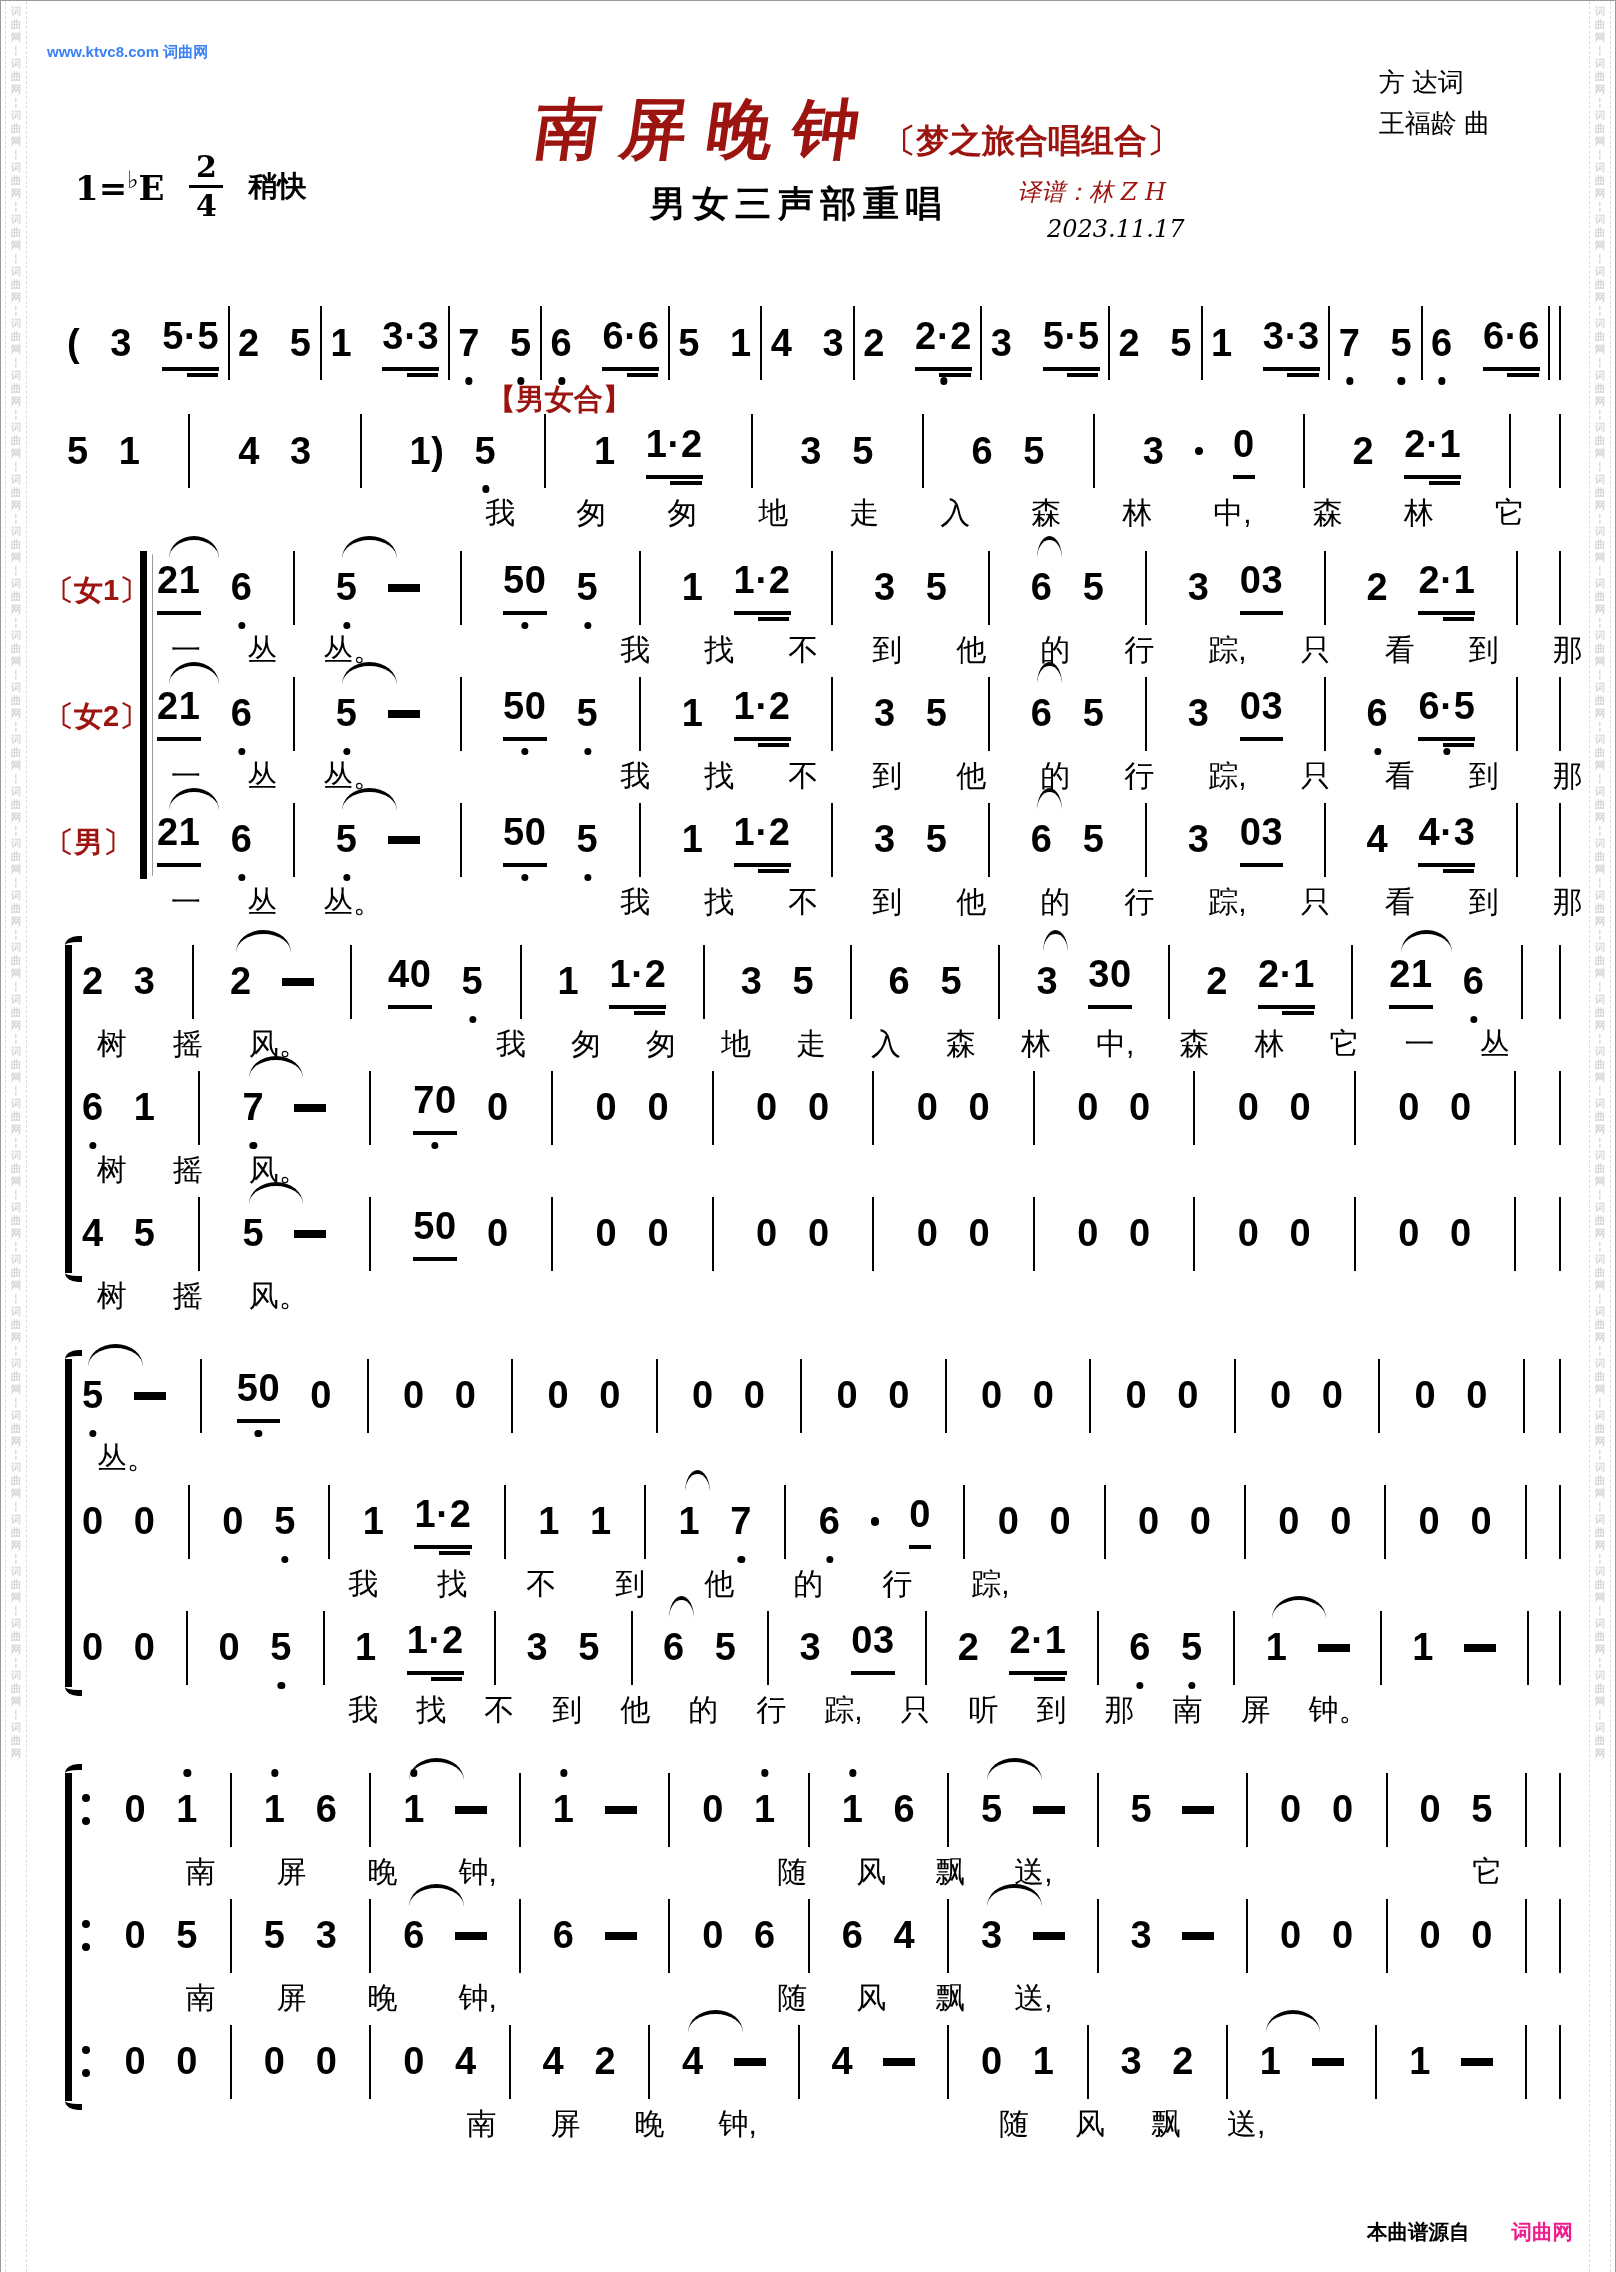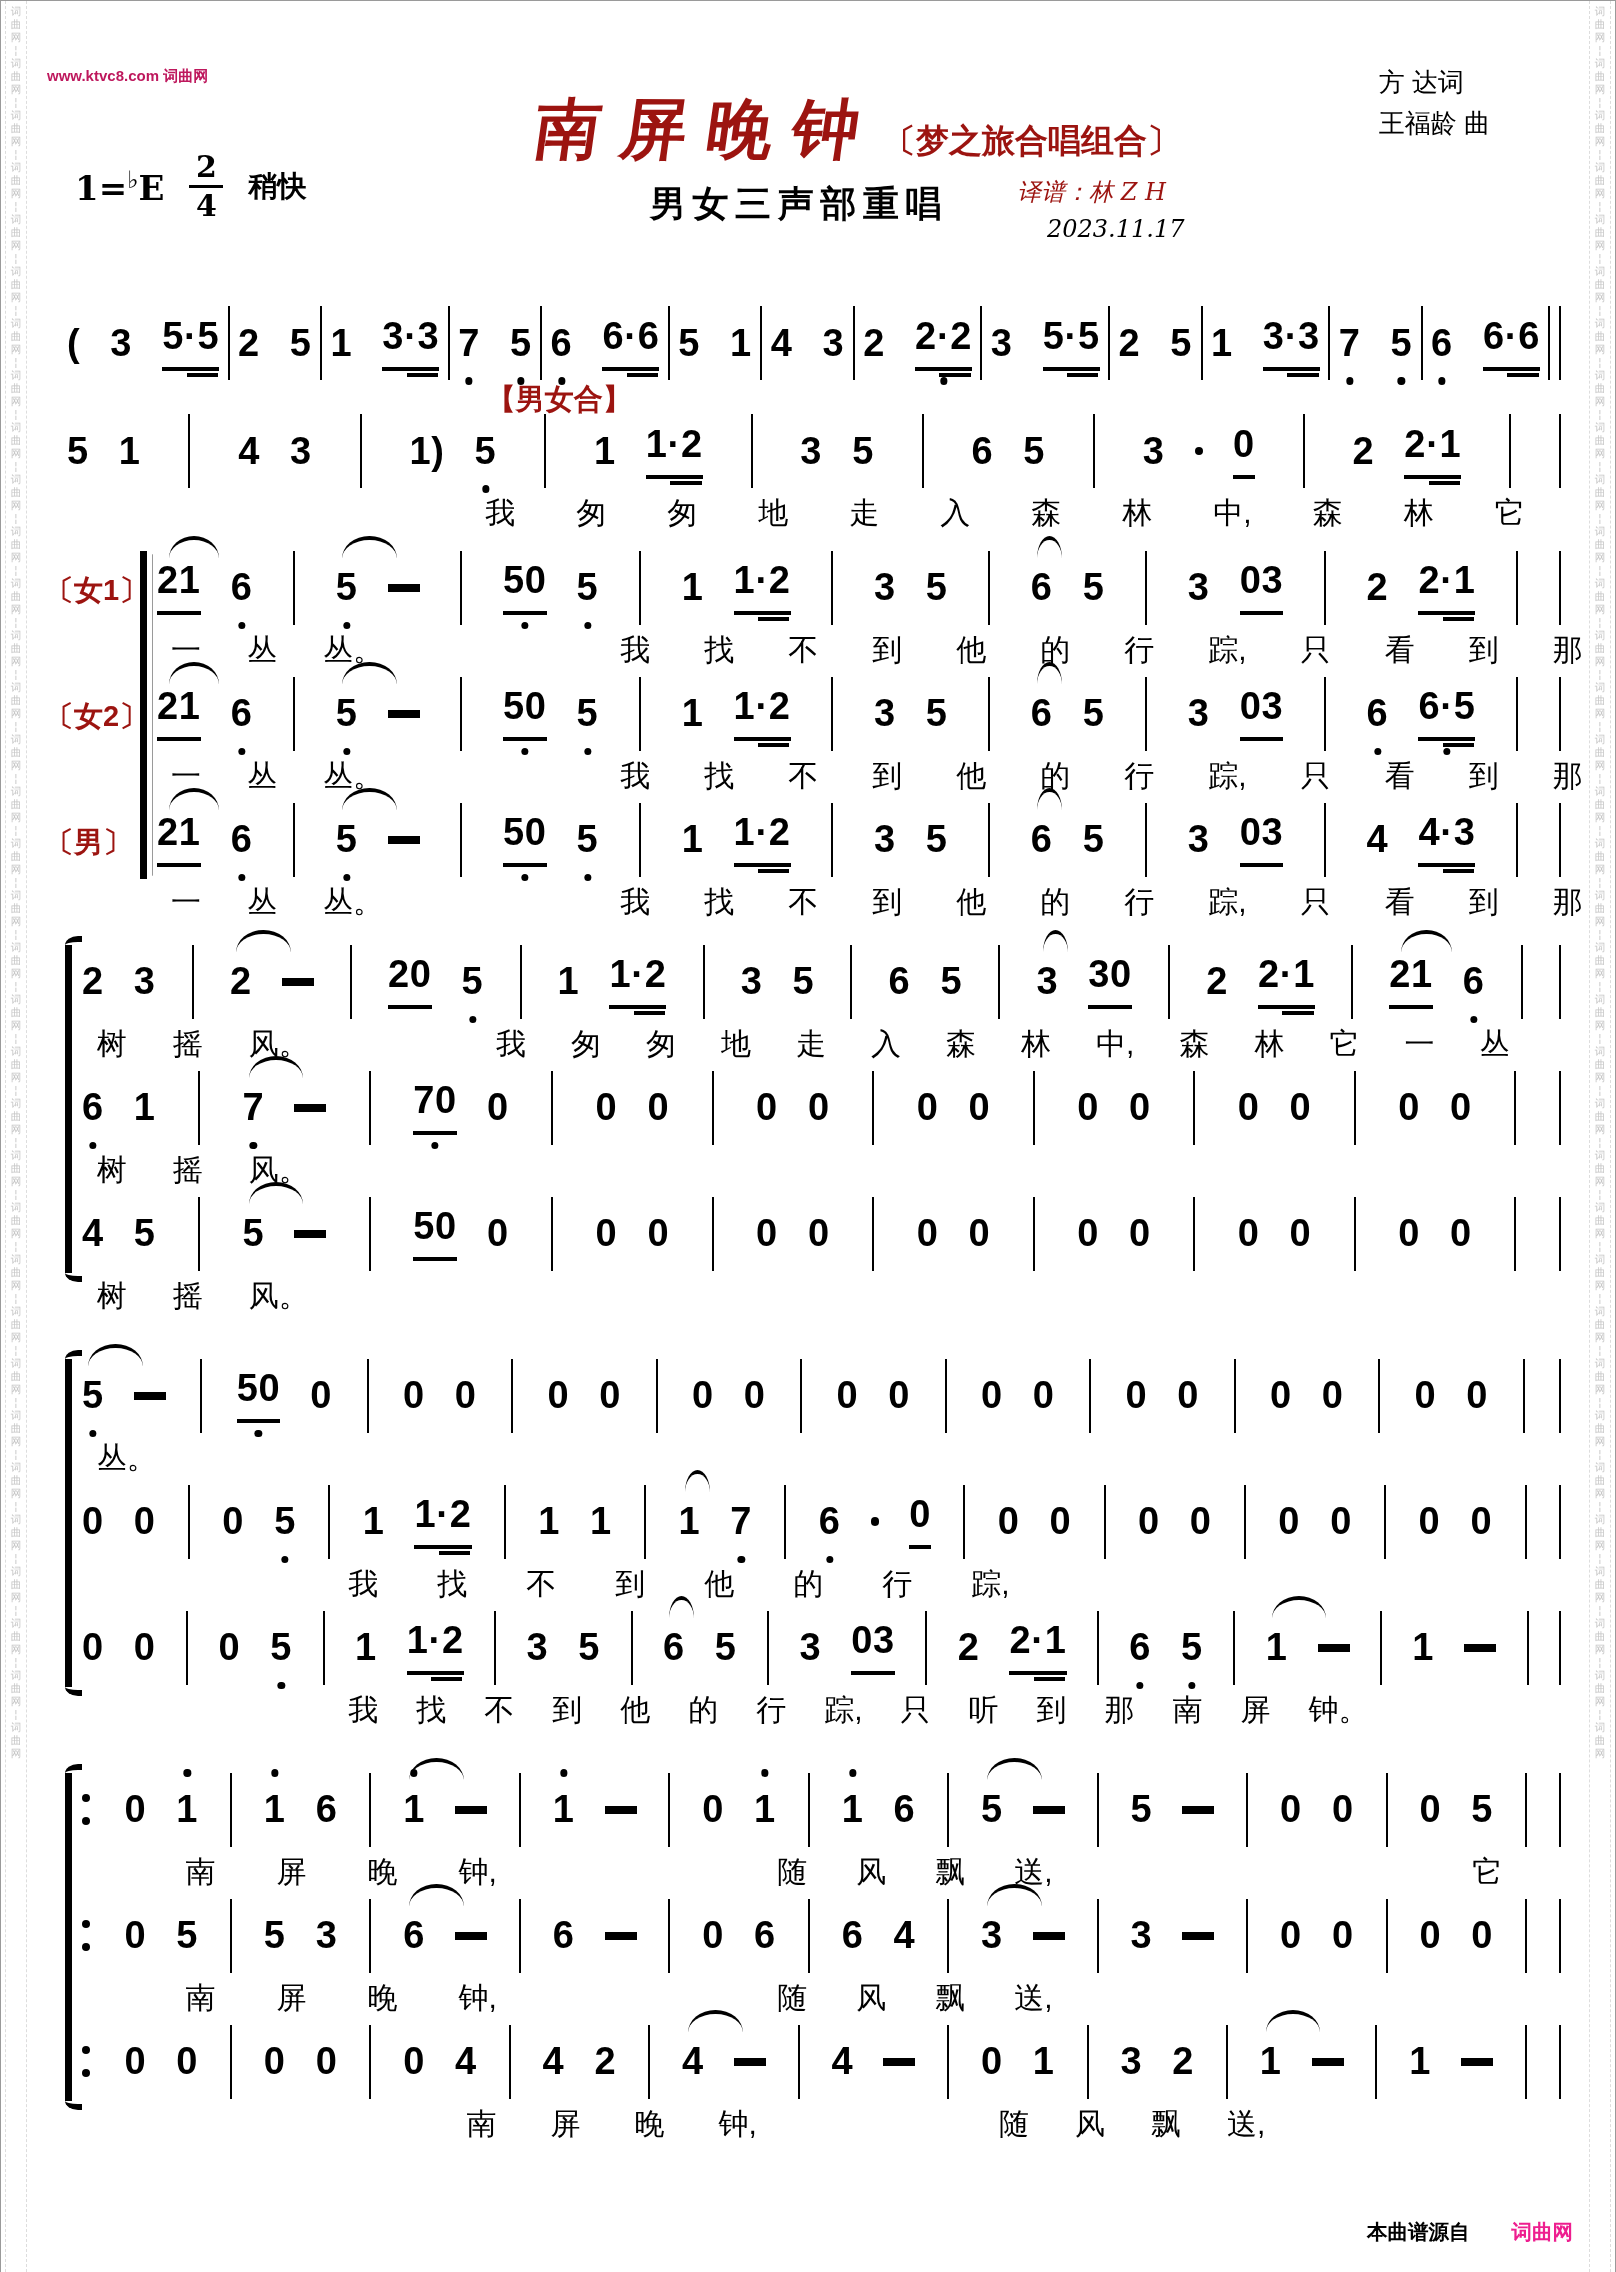--- a/index.html
+++ b/index.html
@@ -5,21 +5,21 @@
   html,body{margin:0;padding:0;background:#e8e8e8;}
   #page{position:relative;width:1616px;height:2273px;background:#fff;
         border:1.3px solid #9a9a9a;box-sizing:border-box;overflow:hidden;
         font-family:"Liberation Sans",sans-serif;color:#000;}
   
   .sidestrip{position:absolute;top:0;bottom:0;width:20px;color:#c6c6c6;
         font:10.6px "Liberation Sans",sans-serif;line-height:13px;text-align:center;
         white-space:pre-line;overflow:hidden;border-left:0.7px dashed #ddd;border-right:0.7px dashed #ddd;padding-top:4px;}
   .sidestrip.left{left:4px;}
   .sidestrip.right{right:4px;}
-  .urlmark{position:absolute;left:46px;top:66px;font:bold 15px "Liberation Sans",sans-serif;color:#be185d;}
+  .urlmark{position:absolute;left:46px;top:42px;font:bold 15px "Liberation Sans",sans-serif;color:#3b82f6;}
   
   #header{position:relative;height:284px;}
   .keysig{position:absolute;left:74px;top:150px;display:flex;align-items:center;gap:25px;}
   .keytext{font:bold 34px "DejaVu Serif",serif;}
   .keytext sup{font-size:24px;vertical-align:12px;}
   .meter{display:flex;flex-direction:column;align-items:center;font:bold 30px "DejaVu Serif",serif;line-height:32px;}
   .meter .fbar{width:34px;height:3.3px;background:#000;margin:2px 0;}
   .tempo{font:bold 29px "Liberation Sans",sans-serif;}
   .titlewrap{position:absolute;top:84px;left:0;right:0;text-align:center;padding-left:99px;white-space:nowrap;}
   .maintitle{font:bold 66px "Liberation Sans",sans-serif;color:var(--accent);
@@ -871,21 +871,21 @@
               <span class="note arc2">
                 <span class="num">2</span>
               </span>
               <span class="note">
                 <span class="dash"></span>
               </span>
             </span>
             <span class="bar"></span>
             <span class="measure">
               <span class="note u">
-                <span class="num">20</span>
+                <span class="num">40</span>
               </span>
               <span class="note">
                 <span class="num">5</span>
                 <i class="dot low"></i>
               </span>
             </span>
             <span class="bar"></span>
             <span class="measure">
               <span class="note">
                 <span class="num">1</span>

